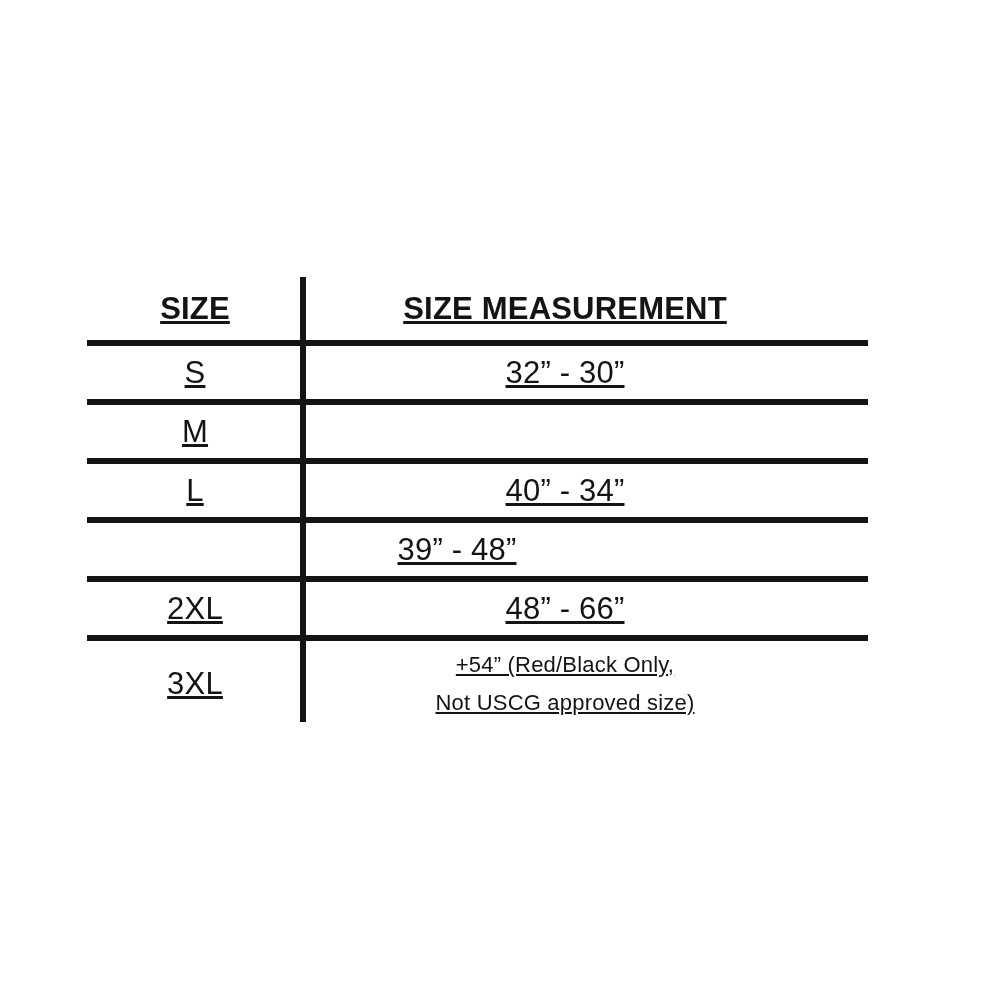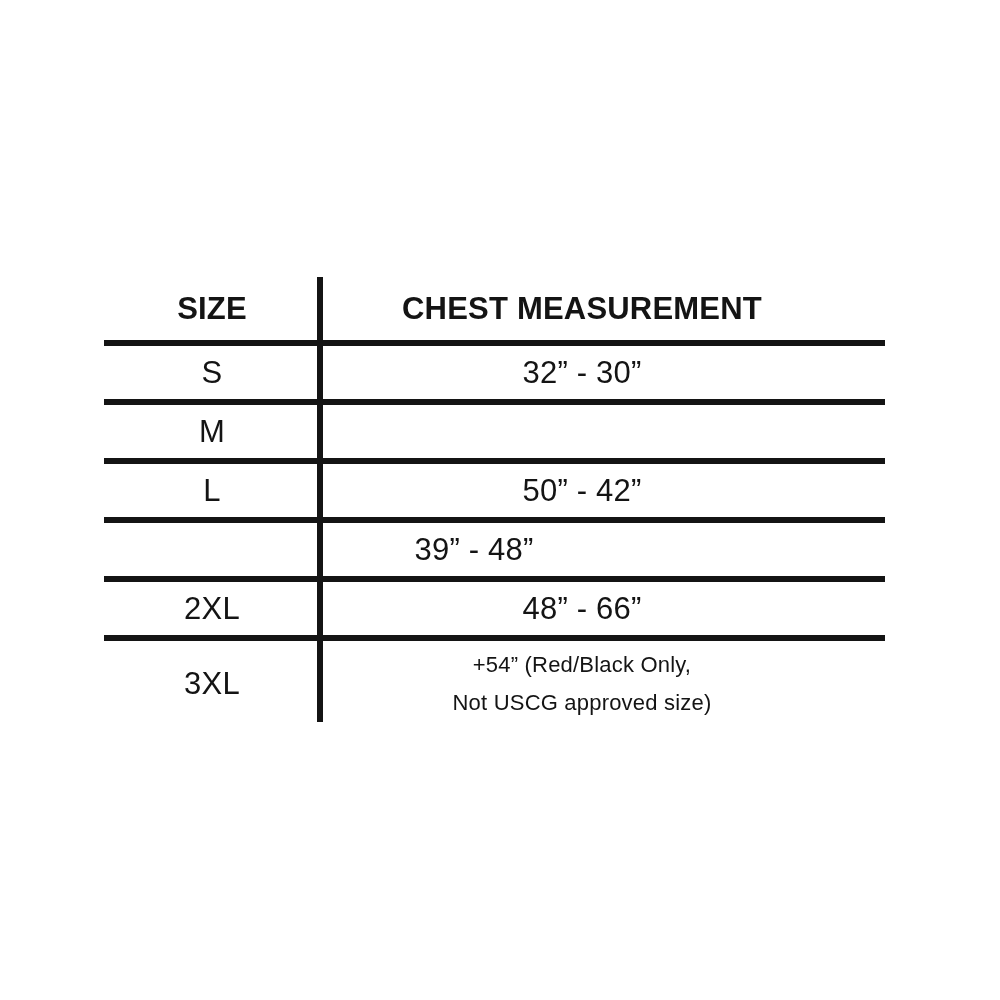--- a/index.html
+++ b/index.html
@@ -11,23 +11,24 @@
     position: relative;
     width: 1000px;
     height: 1000px;
     background: #ffffff;
     font-family: "Liberation Sans", sans-serif;
     color: #141414;
     overflow: hidden;
   }
   .size-table {
     position: absolute;
-    left: 104px;
+    left: 87px;
     top: 277px;
     width: 781px;
+    text-decoration: underline;
   }
   .row {
     display: flex;
     box-sizing: border-box;
     border-bottom: 6px solid #141414;
   }
   .row.header { height: 69px; }
   .row.data   { height: 59px; }
   .row.last   { height: 85px; border-bottom: none; }
   .cell {
@@ -66,35 +67,35 @@
   }
 </style>
 </head>
 <body>
 
 <div class="canvas">
   <div class="size-table">
 
     <div class="row header">
       <div class="cell size-cell">SIZE</div>
-      <div class="cell meas-cell">CHEST MEASUREMENT</div>
+      <div class="cell meas-cell">SIZE MEASUREMENT</div>
     </div>
 
     <div class="row data">
       <div class="cell size-cell">S</div>
       <div class="cell meas-cell">32” - 30”</div>
     </div>
 
     <div class="row data">
       <div class="cell size-cell">M</div>
     </div>
 
     <div class="row data">
       <div class="cell size-cell">L</div>
-      <div class="cell meas-cell">50” - 42”</div>
+      <div class="cell meas-cell">40” - 34”</div>
     </div>
 
     <div class="row data">
       <div class="cell meas-cell">39” - 48”</div>
     </div>
 
     <div class="row data">
       <div class="cell size-cell">2XL</div>
       <div class="cell meas-cell">48” - 66”</div>
     </div>

